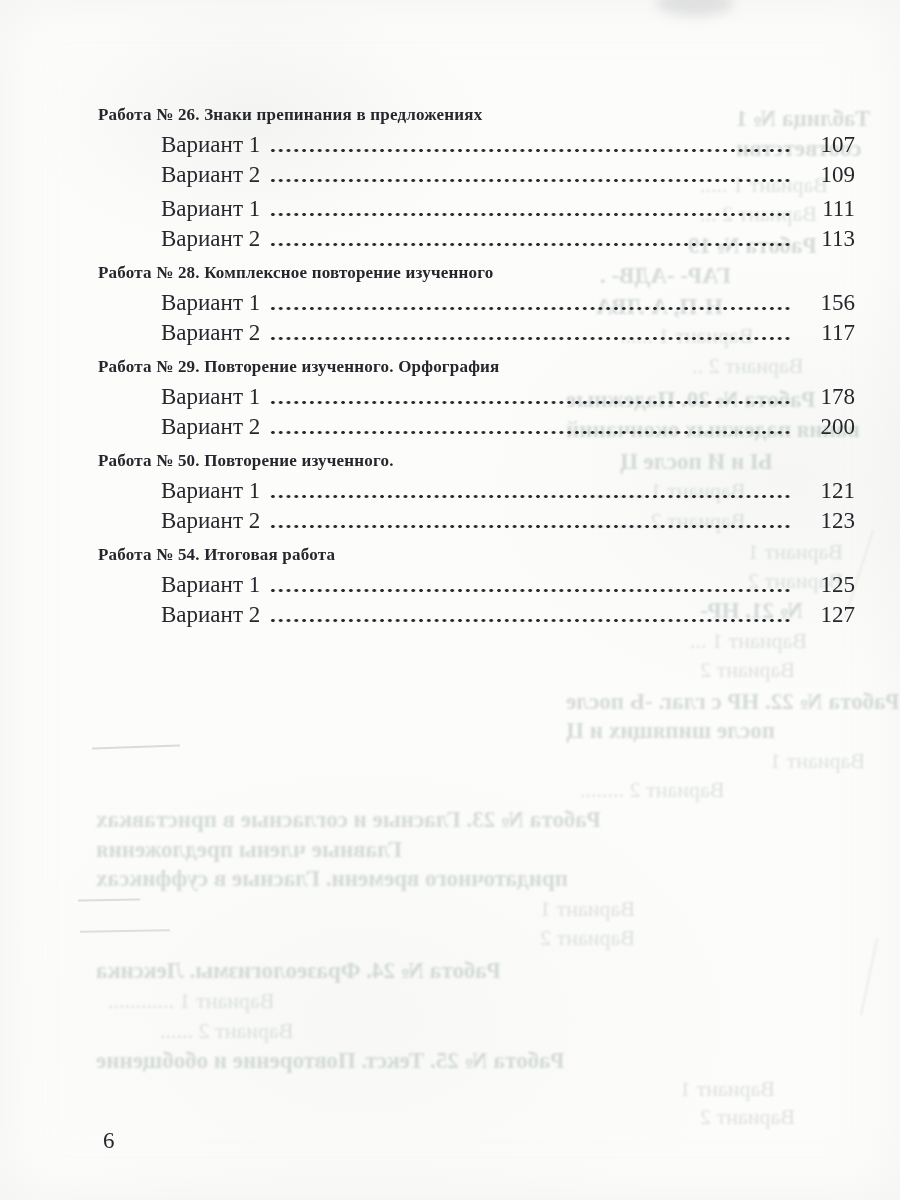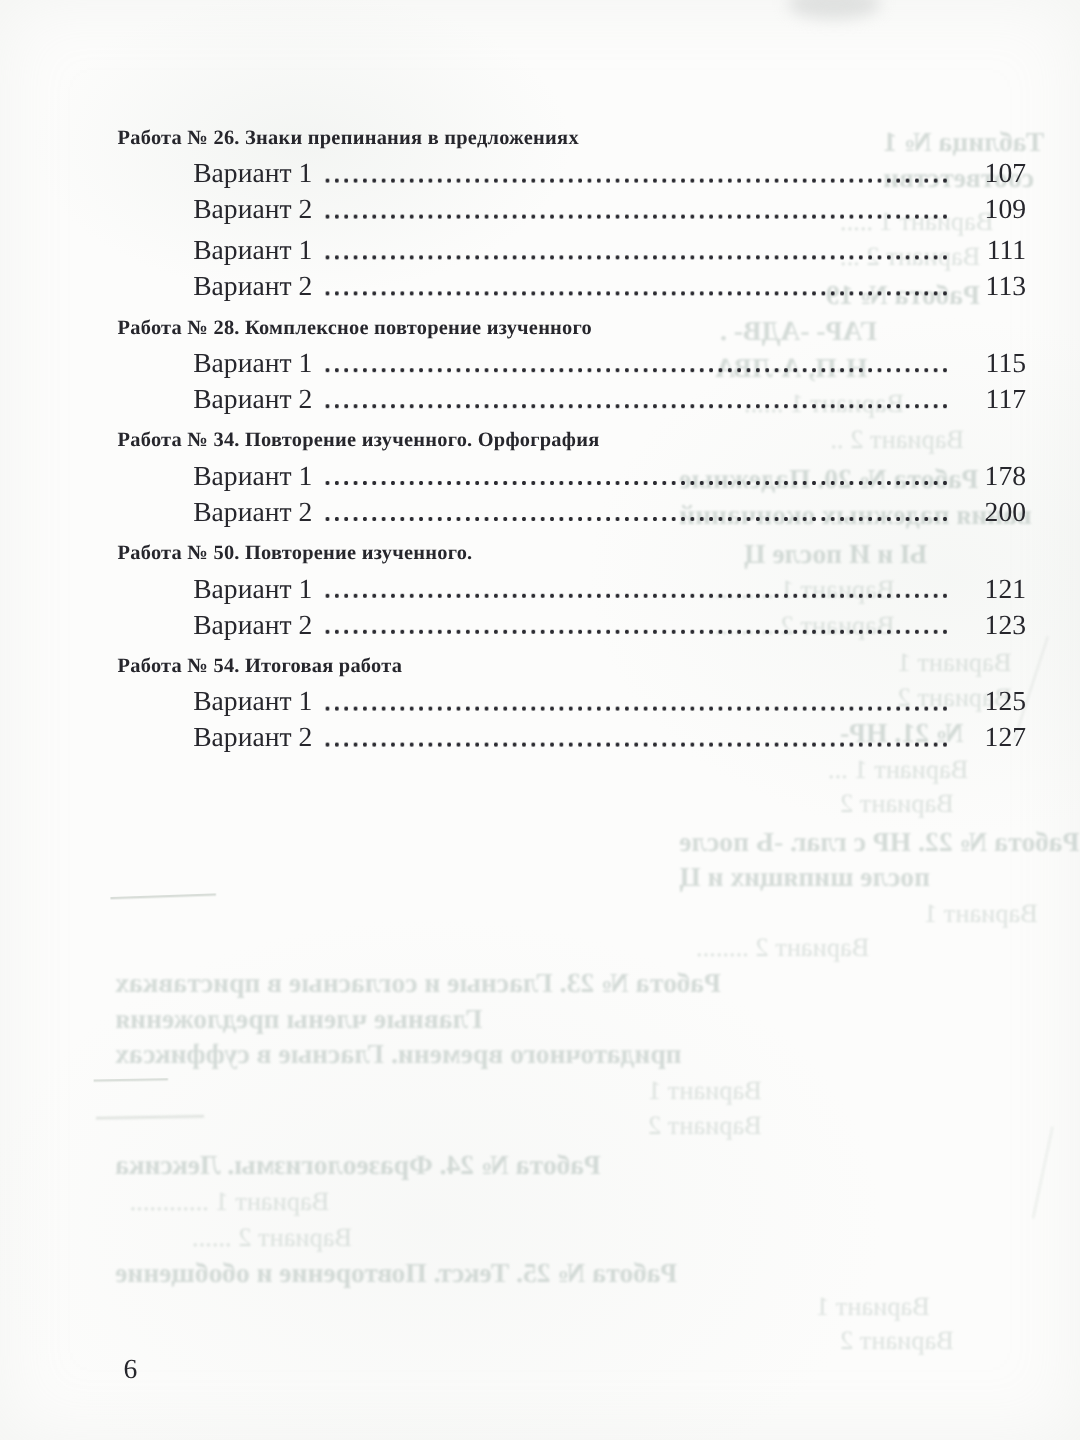--- a/index.html
+++ b/index.html
@@ -141,31 +141,31 @@
         <span class="leader"></span>
         <span class="pnum">113</span>
       </div>
     </section>
 
     <section class="entry">
       <div class="tline">Работа № 28. Комплексное повторение изученного</div>
       <div class="vrow">
         <span class="vlabel">Вариант 1</span>
         <span class="leader"></span>
-        <span class="pnum">115</span>
+        <span class="pnum">156</span>
       </div>
       <div class="vrow">
         <span class="vlabel">Вариант 2</span>
         <span class="leader"></span>
         <span class="pnum">117</span>
       </div>
     </section>
 
     <section class="entry">
-      <div class="tline">Работа № 34. Повторение изученного. Орфография</div>
+      <div class="tline">Работа № 29. Повторение изученного. Орфография</div>
       <div class="vrow">
         <span class="vlabel">Вариант 1</span>
         <span class="leader"></span>
         <span class="pnum">178</span>
       </div>
       <div class="vrow">
         <span class="vlabel">Вариант 2</span>
         <span class="leader"></span>
         <span class="pnum">200</span>
       </div>

